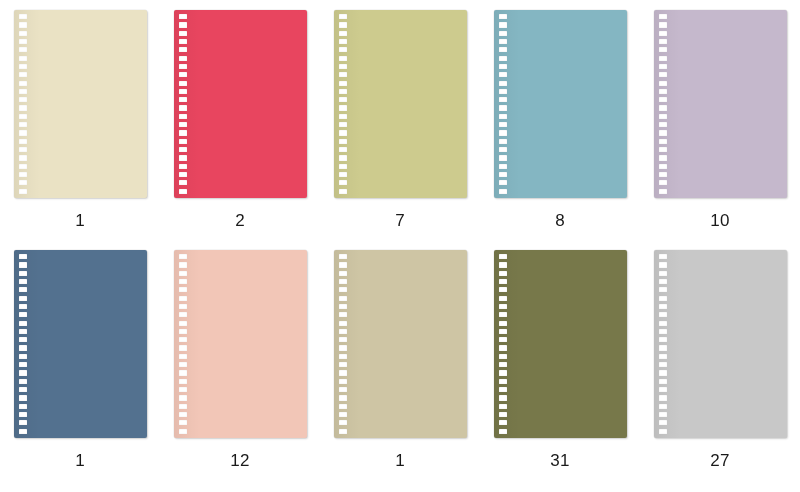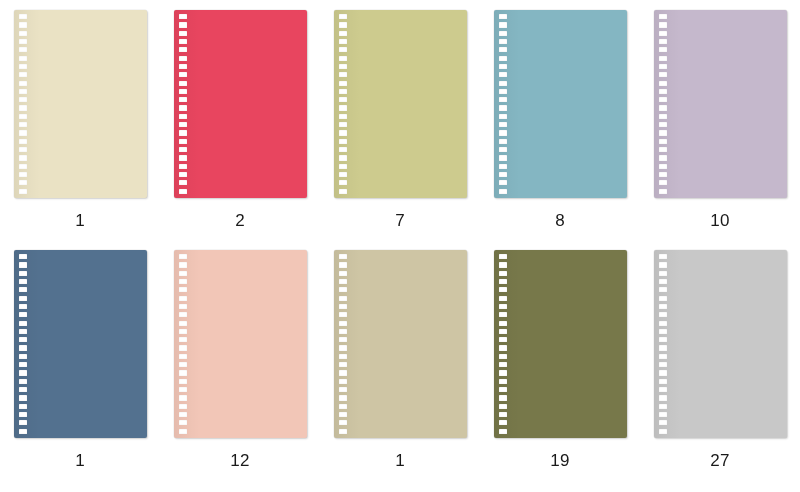--- a/index.html
+++ b/index.html
@@ -391,21 +391,21 @@
             <div class="punch-hole"></div>
             <div class="punch-hole"></div>
             <div class="punch-hole"></div>
             <div class="punch-hole"></div>
             <div class="punch-hole"></div>
             <div class="punch-hole"></div>
             <div class="punch-hole"></div>
             <div class="punch-hole"></div>
           </div>
         </div>
-        <div class="swatch-label">19</div>
+        <div class="swatch-label">31</div>
       </div>
       <div class="swatch-cell">
         <div class="sheet-wrap">
           <div class="sheet" style="background: rgb(200, 200, 200);"></div>
           <div class="punch-column">
             <div class="punch-hole"></div>
             <div class="punch-hole"></div>
             <div class="punch-hole"></div>
             <div class="punch-hole"></div>
             <div class="punch-hole"></div>

